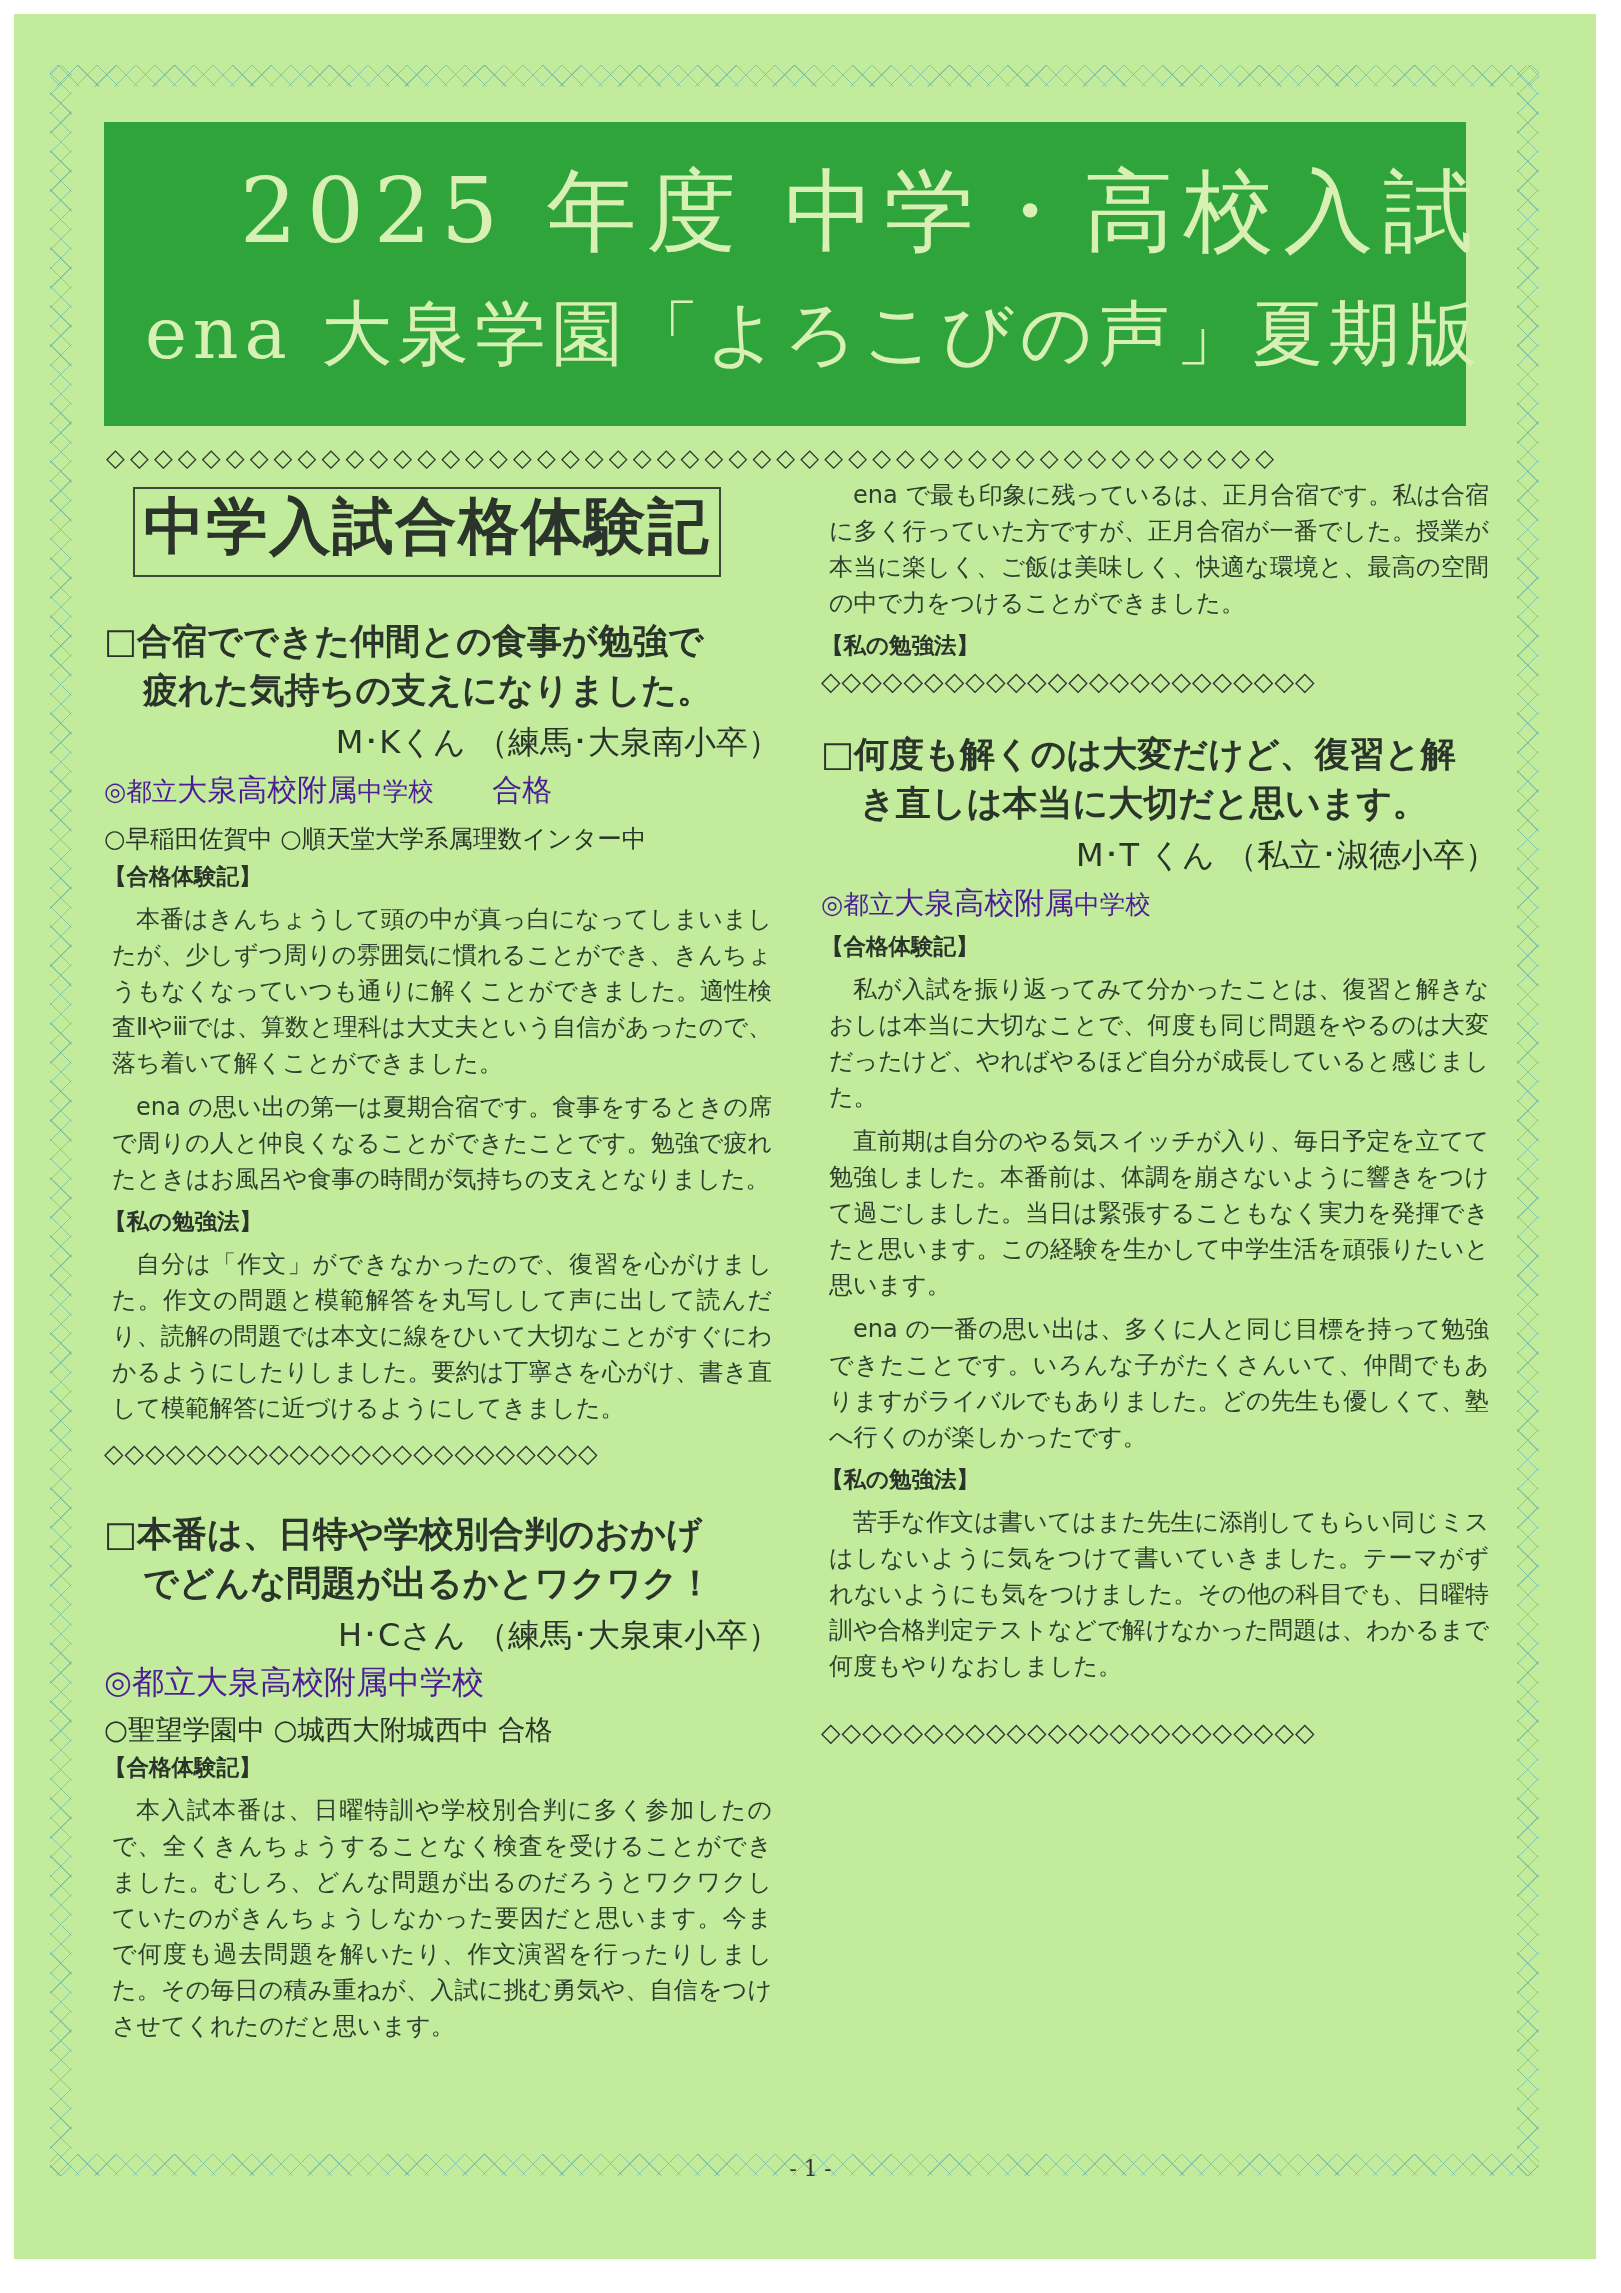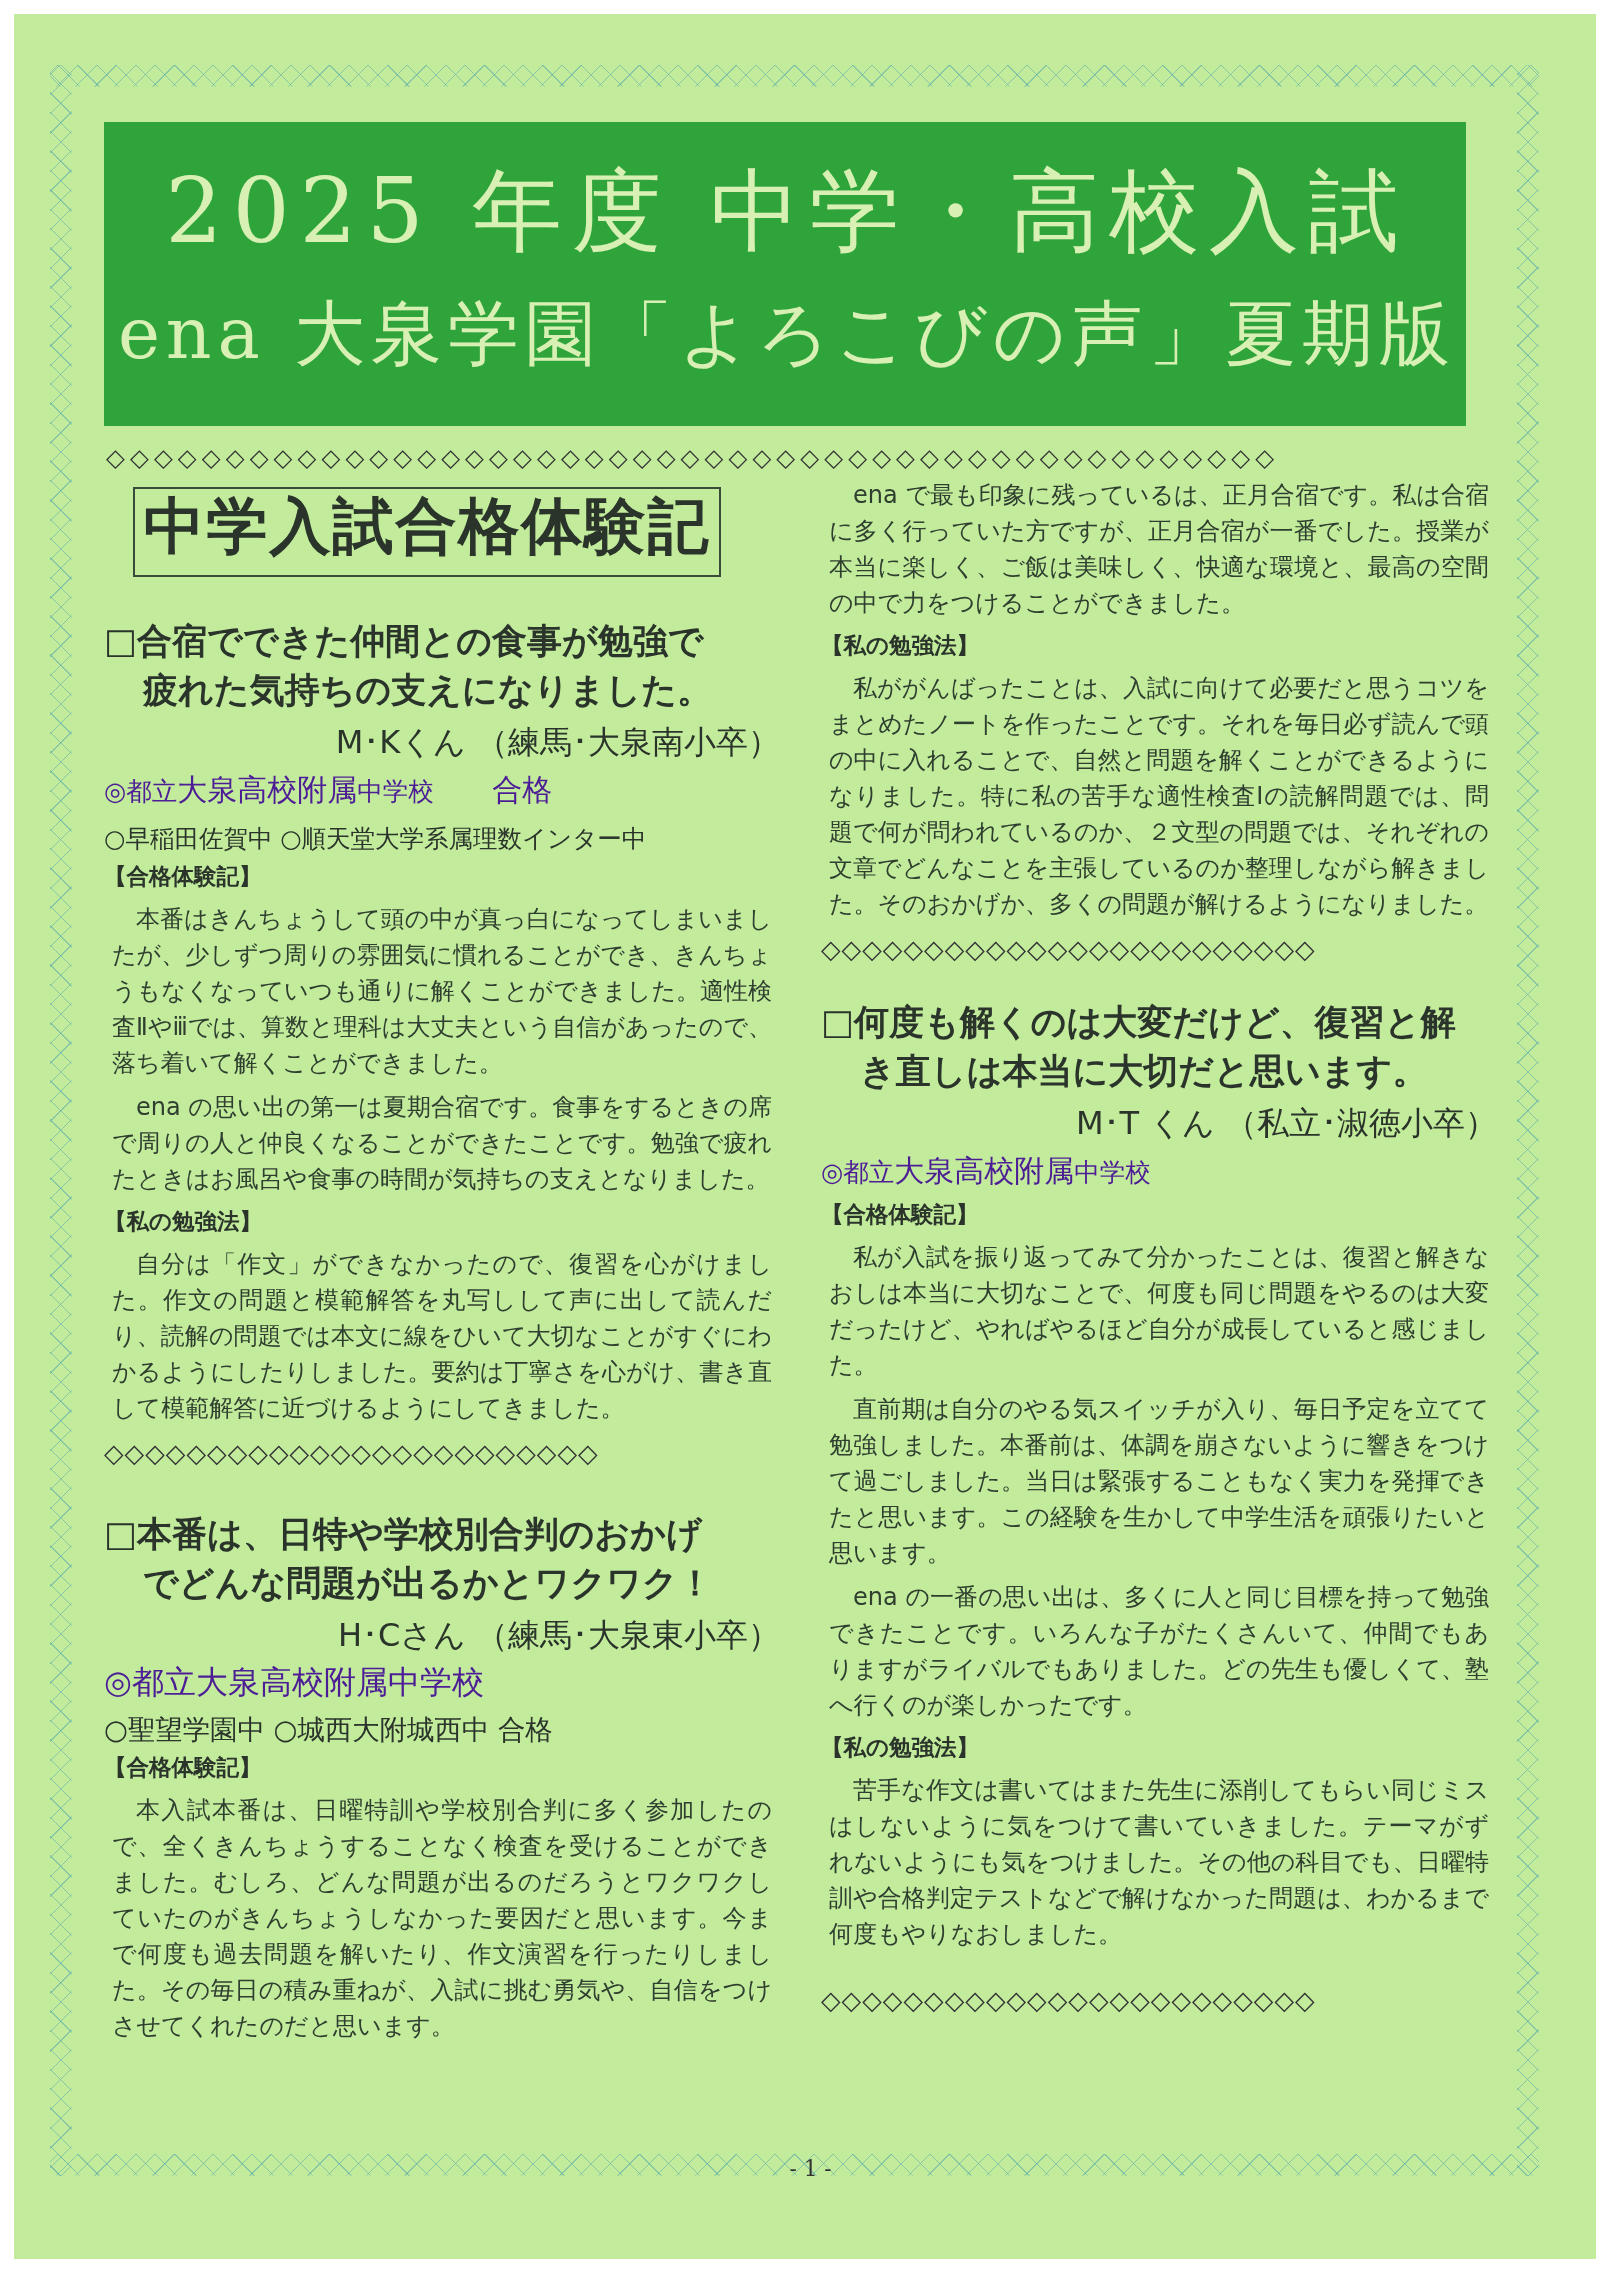--- a/index.html
+++ b/index.html
@@ -23,21 +23,21 @@
       repeating-linear-gradient(-45deg, transparent 0 6.9px, rgba(90,170,170,0.55) 6.9px 7.8px, transparent 7.8px 13.7px) left/21.6px 100% no-repeat,
       repeating-linear-gradient(45deg, transparent 0 6.9px, rgba(90,170,170,0.55) 6.9px 7.8px, transparent 7.8px 13.7px) right/21.6px 100% no-repeat,
       repeating-linear-gradient(-45deg, transparent 0 6.9px, rgba(90,170,170,0.55) 6.9px 7.8px, transparent 7.8px 13.7px) right/21.6px 100% no-repeat;
     box-sizing:border-box;
   }
   .banner {
     position:absolute; left:104px; top:122px; width:1362px; height:304px;
     background:#2ea43a;
   }
   .banner-line {
-    position:absolute; left:0; width:100%; text-align:center; padding-left:2px;
+    position:absolute; left:0; width:100%; text-align:right; padding-left:17px;
     font-family: "DejaVu Serif", "Liberation Serif", serif;
     color:#d8f0b4; white-space:nowrap; letter-spacing:5.9px;
   }
   .banner-line.l1 { top:29px; font-size:90px; letter-spacing:9.8px; }
   .banner-line.l2 { top:165px; font-size:71px; letter-spacing:5.9px; }
 
   .diamond-row {
     position:absolute; font-size:23.5px; color:#333; letter-spacing:0px; white-space:nowrap;
     font-family: "DejaVu Sans", sans-serif;
   }
@@ -109,21 +109,20 @@
     <div class="other-schools" style="font-size:27.4px;">○聖望学園中 ○城西大附城西中  合格</div>
     <div class="label">【合格体験記】</div>
     <p class="para">本入試本番は、日曜特訓や学校別合判に多く参加したので、全くきんちょうすることなく検査を受けることができました。むしろ、どんな問題が出るのだろうとワクワクしていたのがきんちょうしなかった要因だと思います。今まで何度も過去問題を解いたり、作文演習を行ったりしました。その毎日の積み重ねが、入試に挑む勇気や、自信をつけさせてくれたのだと思います。</p>
   </div>
 </div>
 
 <div class="col" style="left:821px; top:469px; width:676px;">
   <div>
     <p class="para">ena で最も印象に残っているは、正月合宿です。私は合宿に多く行っていた方ですが、正月合宿が一番でした。授業が本当に楽しく、ご飯は美味しく、快適な環境と、最高の空間の中で力をつけることができました。</p>
     <div class="label">【私の勉強法】</div>
-    <p class="para">私ががんばったことは、入試に向けて必要だと思うコツをまとめたノートを作ったことです。それを毎日必ず読んで頭の中に入れることで、自然と問題を解くことができるようになりました。特に私の苦手な適性検査Ⅰの読解問題では、問題で何が問われているのか、２文型の問題では、それぞれの文章でどんなことを主張しているのか整理しながら解きました。そのおかげか、多くの問題が解けるようになりました。</p>
     <div class="diamonds-small">◇◇◇◇◇◇◇◇◇◇◇◇◇◇◇◇◇◇◇◇◇◇◇◇</div>
   </div>
 
   <div style="margin-top:29px;">
     <h2 class="headline">
       <span>□何度も解くのは大変だけど、復習と解</span>
       <span class="l2">き直しは本当に大切だと思います。</span>
     </h2>
     <div class="author">M･T くん （私立･淑徳小卒）</div>
     <div class="main-school">

